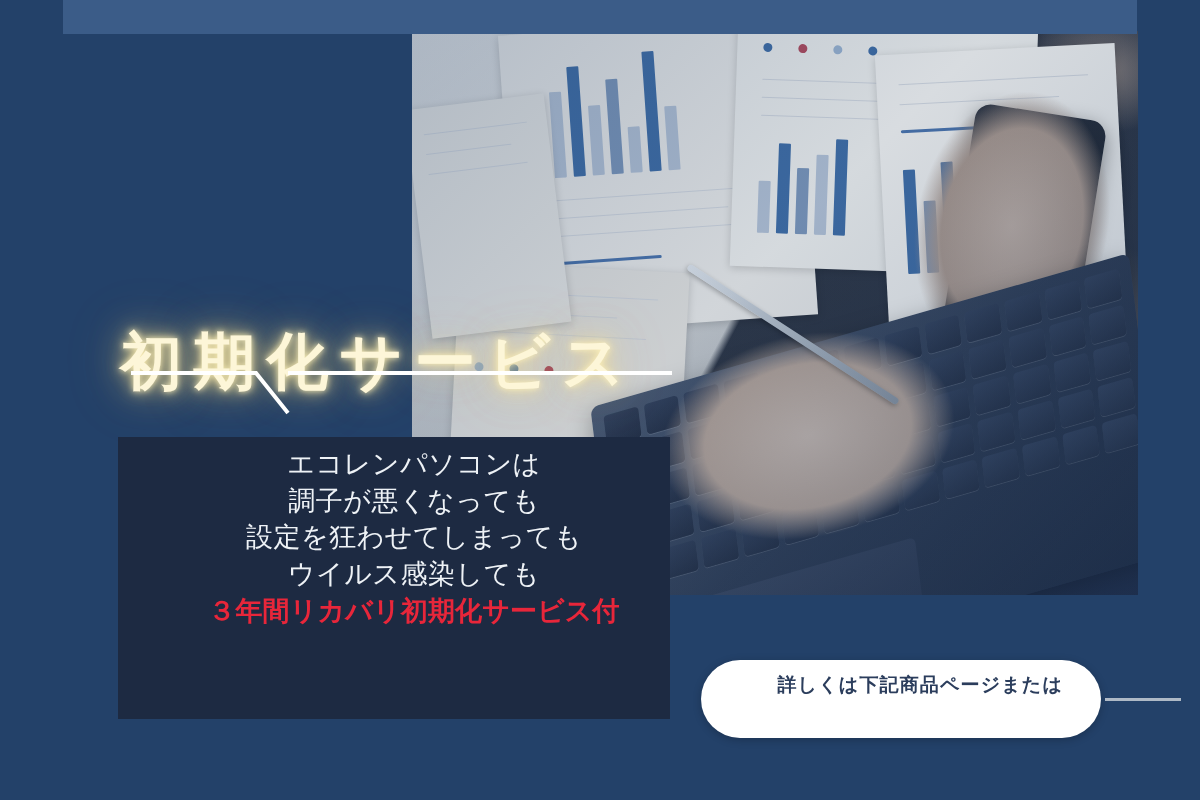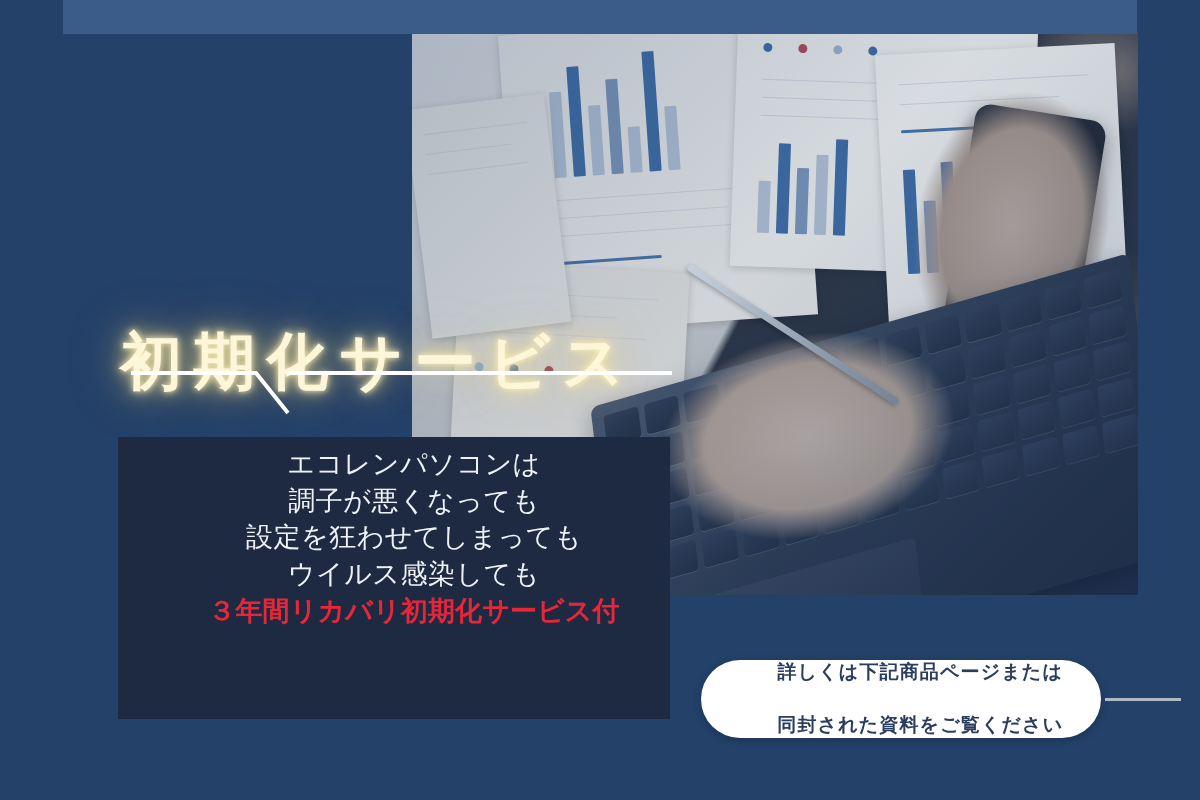--- a/index.html
+++ b/index.html
@@ -443,18 +443,17 @@
       <p>調子が悪くなっても</p>
       <p>設定を狂わせてしまっても</p>
       <p>ウイルス感染しても</p>
       <p class="hl">３年間リカバリ初期化サービス付</p>
     </div>
   </div>
 
   <div class="bubble">
     <div class="btxt">
       <span>詳しくは下記商品ページまたは</span><br>
-      <span>同封された資料をご覧ください</span>
     </div>
   </div>
   <div class="bubble-line"></div>
 
 </div>
 
 </body></html>

